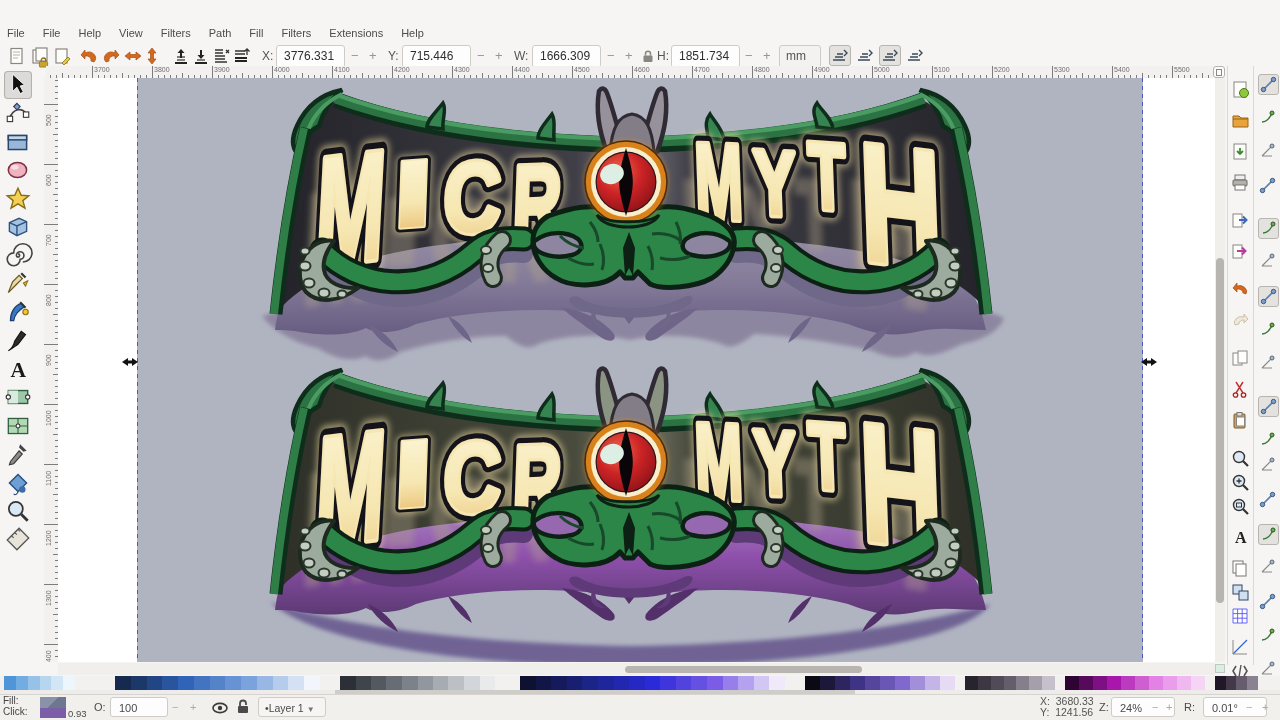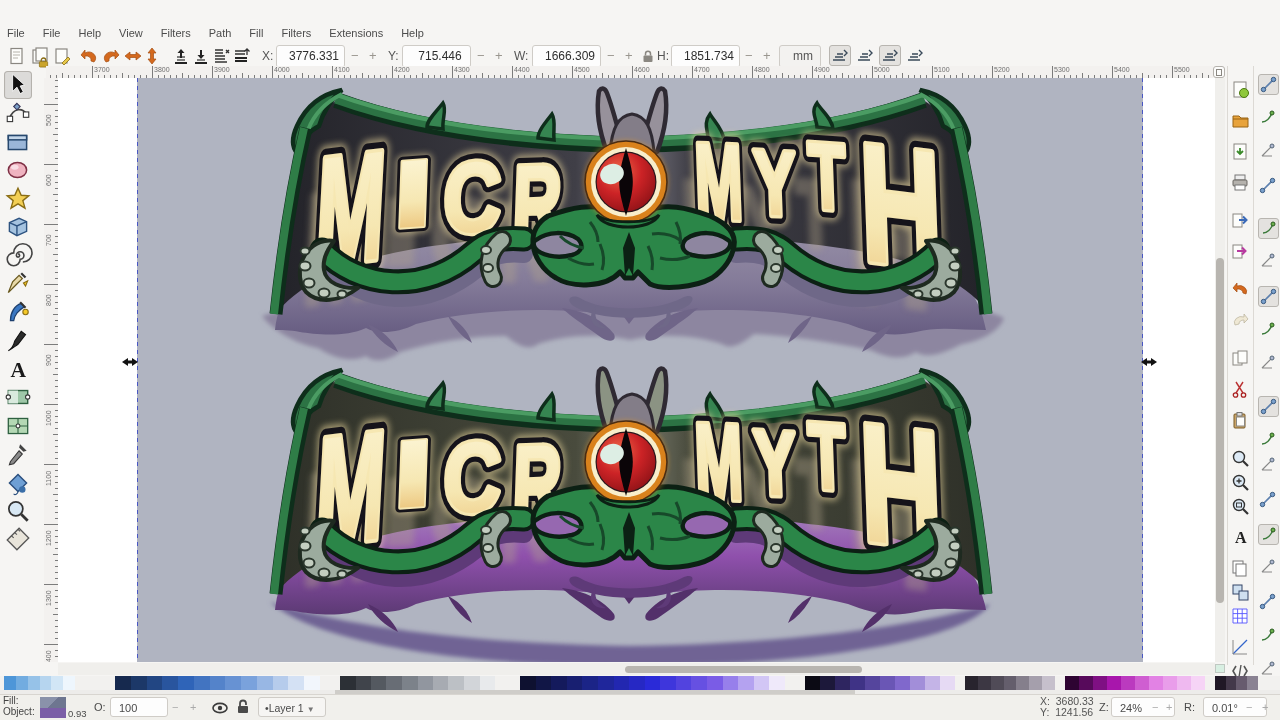--- a/index.html
+++ b/index.html
@@ -5,21 +5,21 @@
   html,body{margin:0;padding:0;width:1280px;height:720px;overflow:hidden;
     font-family:"Liberation Sans",sans-serif;background:#f6f5f3;}
   .abs{position:absolute;}
   #app{position:relative;width:1280px;height:720px;}
   #titlebar{left:0;top:0;width:1280px;height:26px;background:#2b2b2b;}
   #title{width:100%;text-align:center;color:#e8e8e8;font-weight:bold;font-size:11.5px;line-height:25px;}
   #menubar{left:0;top:26px;width:1280px;height:19px;background:#f6f5f3;font-size:11px;color:#4c4c4c;}
   #menubar span{display:inline-block;padding:1px 9px 1px 9px;}
   #cmdbar{left:0;top:45px;width:1280px;height:22px;background:#f6f5f3;}
   .spin{position:absolute;height:23px;background:#fdfdfd;border:1px solid #cfccc7;border-radius:3px;
-    font-size:12px;color:#2e2e2e;line-height:21px;padding-left:7px;box-sizing:border-box;text-align:center;}
+    font-size:12px;color:#2e2e2e;line-height:21px;padding-left:7px;box-sizing:border-box;}
   .spbtn{position:absolute;color:#9a968f;font-size:13px;line-height:22px;}
   .lbl{position:absolute;font-size:12px;color:#555;line-height:22px;}
   #hruler{left:46px;top:66px;width:1167px;height:12px;background:#f3f1ef;border-bottom:1px solid #c9c6c1;overflow:hidden;}
   #vruler{left:44px;top:78px;width:14px;height:584px;background:#f3f1ef;border-right:1px solid #c9c6c1;overflow:hidden;}
   #toolpal{left:0;top:66px;width:36px;height:599px;background:#f6f5f3;}
   #canvas{left:58px;top:78px;width:1157px;height:584px;background:#ffffff;overflow:hidden;}
   #vscroll{left:1215px;top:78px;width:10px;height:584px;background:#f0efec;}
   #vthumb{left:1216px;top:258px;width:8px;height:345px;background:#b8b5b0;border-radius:4px;}
   #cmdcol{left:1227px;top:66px;width:26px;height:599px;background:#f6f5f3;border-left:1px solid #dcd9d4;}
   #snapcol{left:1253px;top:66px;width:27px;height:599px;background:#f6f5f3;border-left:1px solid #dcd9d4;}
@@ -896,21 +896,21 @@
           <circle cx="13.5" cy="3.5" r="2.2" fill="#7aa0cc" stroke="#3a5a80"></circle>
         </svg></div>
     </div>
   <div class="abs" id="hscroll"></div>
   <div class="abs" id="hthumb"></div>
   <div class="abs" id="palette"><i style="width:4px;background:#f2f1ef"></i><i style="width:12px;background:#4e96d8"></i><i style="width:12px;background:#72ace0"></i><i style="width:12px;background:#96c2e8"></i><i style="width:11px;background:#b6d5ef"></i><i style="width:12px;background:#d2e6f6"></i><i style="width:12px;background:#eef6fd"></i><i style="width:40px;background:#f2f1ef"></i><i style="width:16px;background:#16294e"></i><i style="width:16px;background:#1c3868"></i><i style="width:15px;background:#224683"></i><i style="width:16px;background:#29559e"></i><i style="width:16px;background:#2f64b8"></i><i style="width:16px;background:#4274c1"></i><i style="width:15px;background:#5483ca"></i><i style="width:16px;background:#6792d3"></i><i style="width:16px;background:#7aa2dc"></i><i style="width:16px;background:#98b7e4"></i><i style="width:15px;background:#b6ccec"></i><i style="width:16px;background:#d4e1f4"></i><i style="width:16px;background:#f2f6fc"></i><i style="width:20px;background:#f2f1ef"></i><i style="width:16px;background:#2c3036"></i><i style="width:15px;background:#40444b"></i><i style="width:15px;background:#545960"></i><i style="width:16px;background:#686d75"></i><i style="width:16px;background:#7c828a"></i><i style="width:15px;background:#91969f"></i><i style="width:15px;background:#a7abb2"></i><i style="width:16px;background:#bcc0c5"></i><i style="width:16px;background:#d2d5d9"></i><i style="width:15px;background:#e8eaec"></i><i style="width:25px;background:#f2f1ef"></i><i style="width:16px;background:#0e1130"></i><i style="width:15px;background:#111646"></i><i style="width:16px;background:#141a5c"></i><i style="width:15px;background:#181f71"></i><i style="width:16px;background:#1b2487"></i><i style="width:16px;background:#1f269b"></i><i style="width:15px;background:#2227b0"></i><i style="width:16px;background:#2628c4"></i><i style="width:15px;background:#2a2ad8"></i><i style="width:16px;background:#3e36dc"></i><i style="width:15px;background:#5243df"></i><i style="width:16px;background:#6650e2"></i><i style="width:16px;background:#7a5ce6"></i><i style="width:15px;background:#977feb"></i><i style="width:16px;background:#b4a2f0"></i><i style="width:15px;background:#d2c6f5"></i><i style="width:16px;background:#efe9fa"></i><i style="width:20px;background:#f2f1ef"></i><i style="width:15px;background:#0b0a14"></i><i style="width:15px;background:#1c183a"></i><i style="width:15px;background:#2e2560"></i><i style="width:15px;background:#3f3386"></i><i style="width:15px;background:#55459d"></i><i style="width:15px;background:#6a56b5"></i><i style="width:15px;background:#8068cc"></i><i style="width:15px;background:#a28ed9"></i><i style="width:15px;background:#c4b4e7"></i><i style="width:15px;background:#e6daf4"></i><i style="width:10px;background:#f2f1ef"></i><i style="width:13px;background:#28242e"></i><i style="width:13px;background:#3c3743"></i><i style="width:13px;background:#504b57"></i><i style="width:12px;background:#645e6c"></i><i style="width:13px;background:#857f8c"></i><i style="width:13px;background:#a59fac"></i><i style="width:13px;background:#c6c0cc"></i><i style="width:10px;background:#f2f1ef"></i><i style="width:14px;background:#2e0432"></i><i style="width:14px;background:#570a5b"></i><i style="width:14px;background:#7f1083"></i><i style="width:14px;background:#a816ac"></i><i style="width:14px;background:#bb3abf"></i><i style="width:14px;background:#cf5ed1"></i><i style="width:14px;background:#e282e4"></i><i style="width:14px;background:#e99dea"></i><i style="width:14px;background:#efb9f0"></i><i style="width:14px;background:#f6d4f6"></i><i style="width:10px;background:#f2f1ef"></i><i style="width:11px;background:#201826"></i><i style="width:10px;background:#43384a"></i><i style="width:11px;background:#675b6e"></i><i style="width:11px;background:#8a8292"></i></div>
   <div class="abs" id="palscroll"></div>
   <div class="abs" id="palthumb"></div>
   <div class="abs" id="statusbar">
     <span class="abs" style="left:3px;top:0px;font-size:10px;color:#444;">Fill:</span>
-    <span class="abs" style="left:3px;top:11px;font-size:10px;color:#444;">Object:</span>
+    <span class="abs" style="left:3px;top:11px;font-size:10px;color:#444;">Click:</span>
     <div class="abs" style="left:40px;top:2px;width:26px;height:11px;background:linear-gradient(135deg,#8a92aa 0 50%,#6e7690 50% 100%);"></div>
     <div class="abs" style="left:40px;top:13px;width:26px;height:10px;background:#7b5ea7;"></div>
     <span class="abs" style="left:68px;top:13px;font-size:9.5px;">0.93</span>
     <span class="abs" style="left:94px;top:6px;">O:</span>
     <div class="abs" style="left:110px;top:2px;width:58px;height:20px;background:#fdfdfd;border:1px solid #cfccc7;border-radius:3px;font-size:11px;line-height:20px;padding-left:8px;box-sizing:border-box;">100</div>
     <span class="abs" style="left:172px;top:6px;color:#aaa;">−</span>
     <span class="abs" style="left:190px;top:6px;color:#aaa;">+</span>
     <svg class="abs" style="left:212px;top:5px" width="16" height="16" viewBox="0 0 16 16">
         <ellipse cx="8" cy="8" rx="7" ry="4.6" fill="none" stroke="#3a3a3a" stroke-width="1.6"></ellipse>
         <circle cx="8" cy="8" r="2.2" fill="#3a3a3a"></circle>

